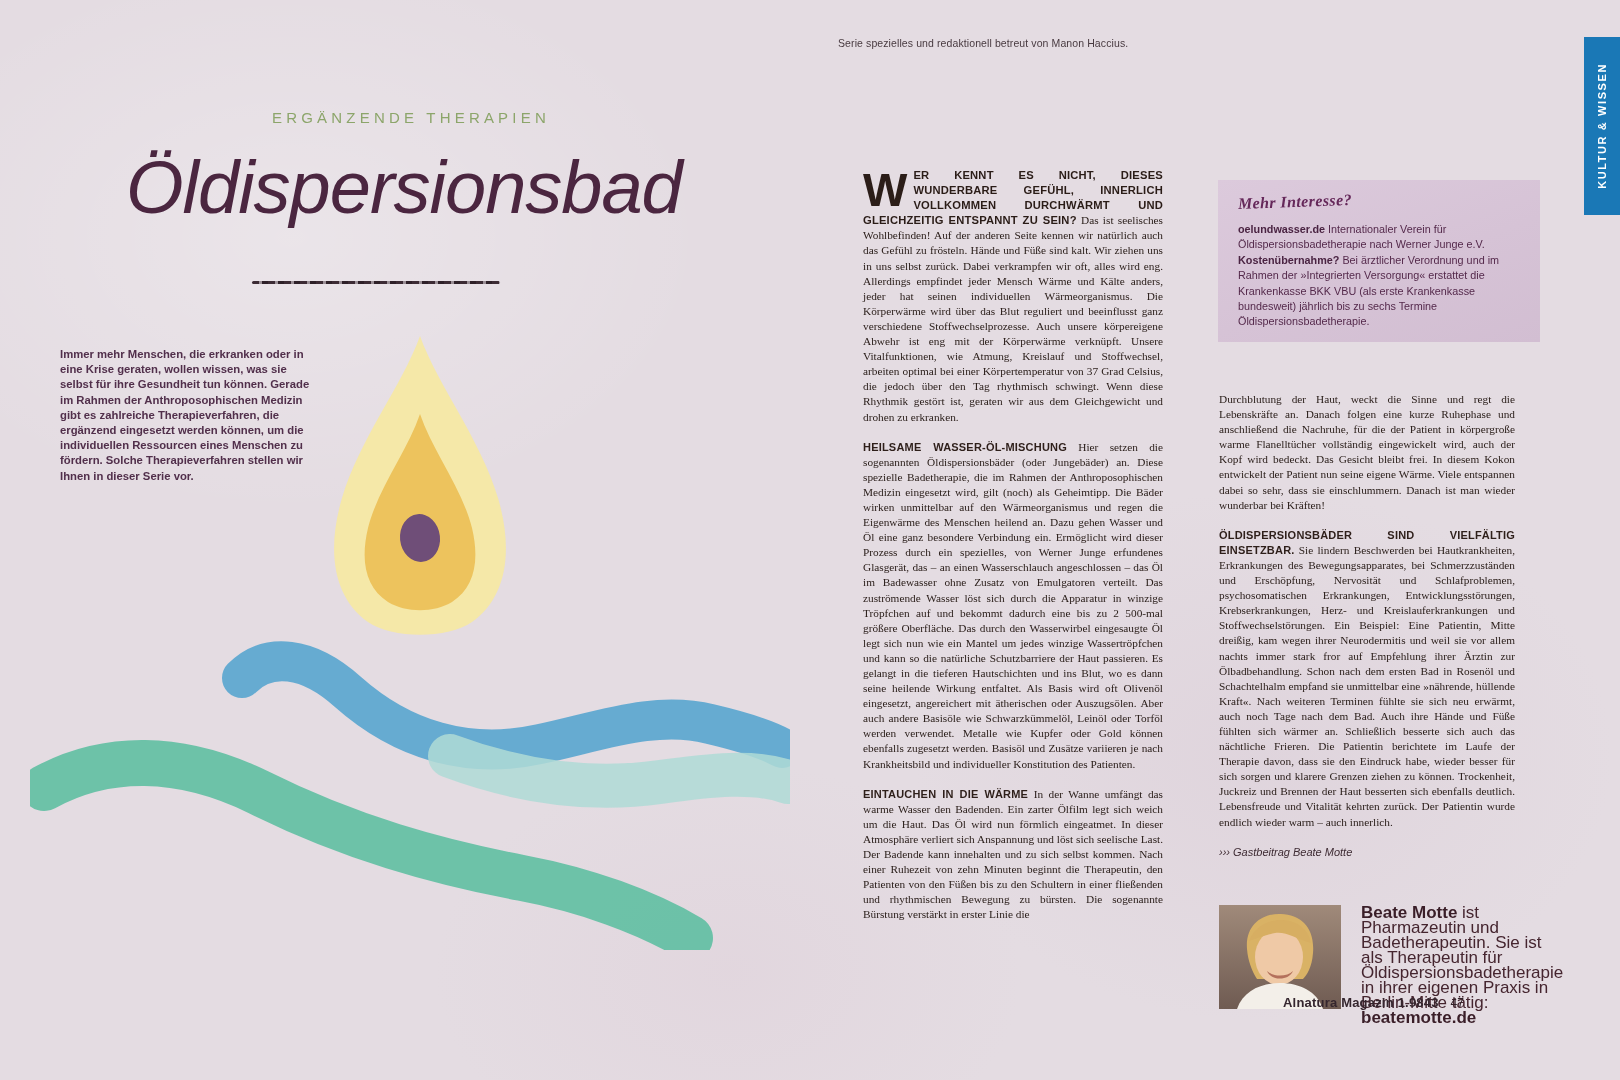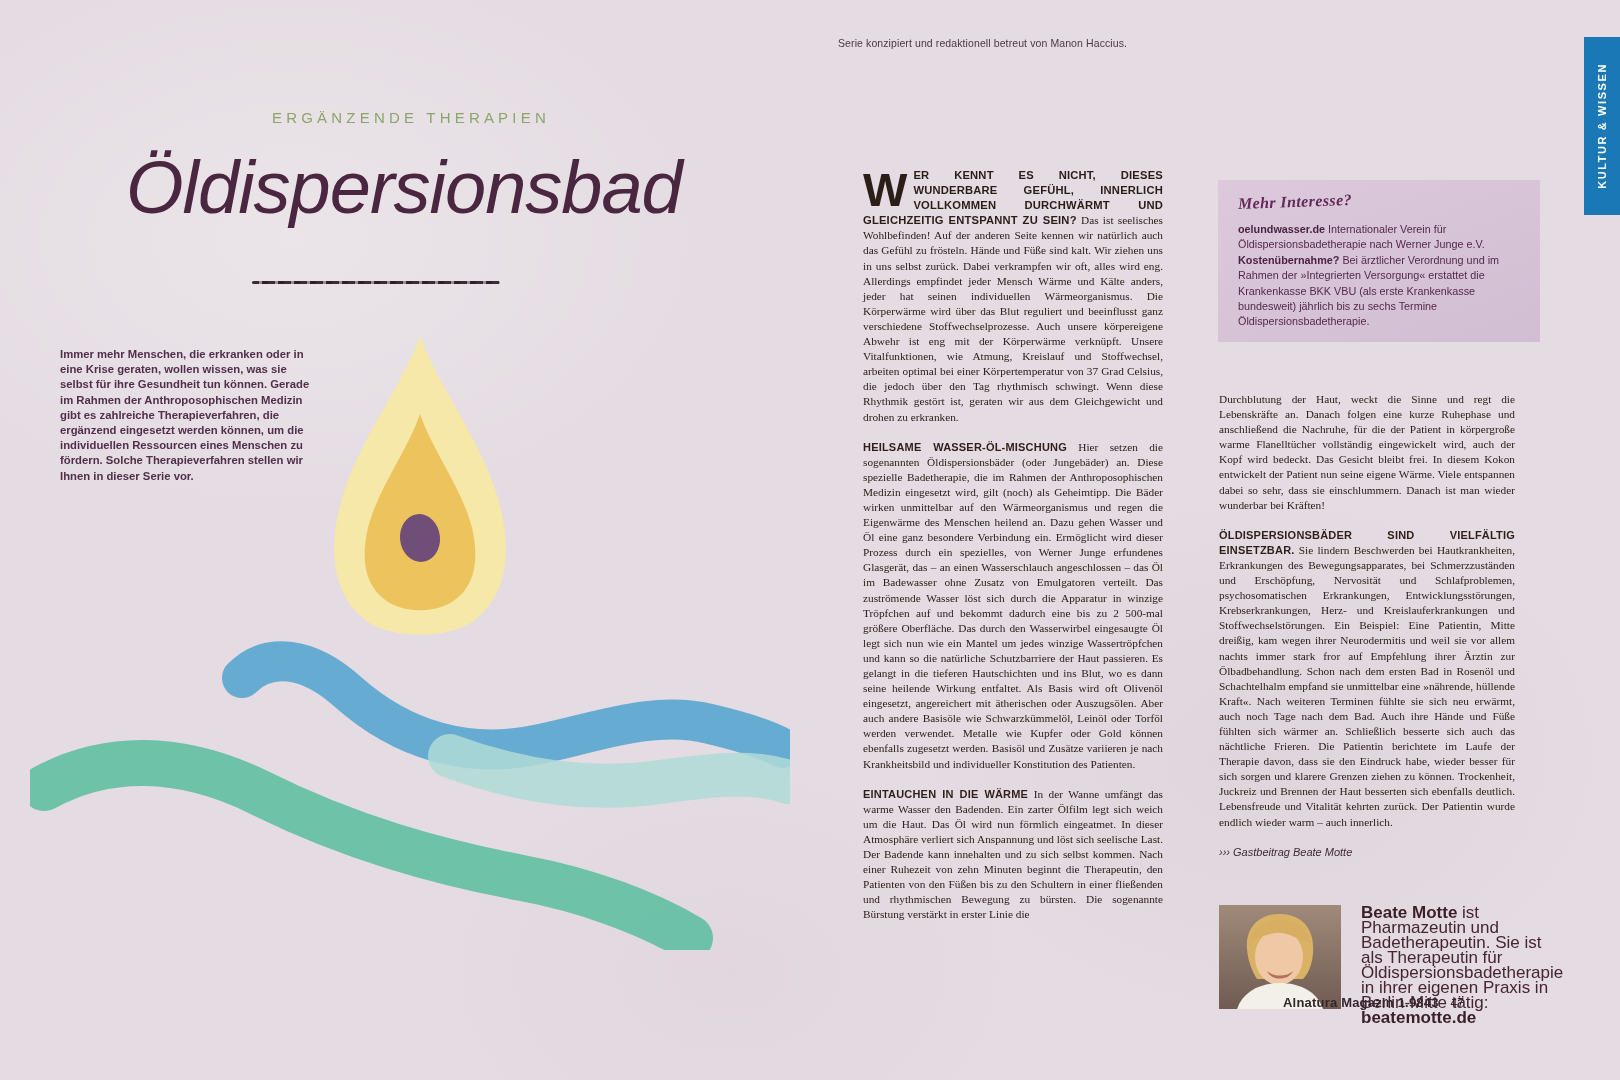--- a/index.html
+++ b/index.html
@@ -59,21 +59,21 @@
   
   .footer{left:1283px;top:995px;display:flex;align-items:baseline;color:#35262e;}
   .footer .mag{font-weight:bold;font-size:13px;letter-spacing:.2px;}
   .footer .pagenum{font-size:12px;margin-left:12px;color:#2f2027;}
 </style>
 </head>
 <body>
 
 <div id="page">
 
-  <div class="abs credit">Serie konzipiert und redaktionell betreut von Manon Haccius.</div>
+  <div class="abs credit">Serie spezielles und redaktionell betreut von Manon Haccius.</div>
 
   <div class="abs tab">
     <span>KULTUR &amp; WISSEN</span>
   </div>
 
   <div class="abs kicker">ERGÄNZENDE THERAPIEN</div>
   <h1 class="abs title">Öldispersionsbad</h1>
   <div class="abs divider"></div>
 
   <div class="abs intro">Immer mehr Menschen, die erkranken oder in eine Krise geraten, wollen wissen, was sie selbst für ihre Gesundheit tun können. Gerade im Rahmen der Anthroposophischen Medizin gibt es zahlreiche Therapieverfahren, die ergänzend eingesetzt werden können, um die individuellen Ressourcen eines Menschen zu fördern. Solche Therapieverfahren stellen wir Ihnen in dieser Serie vor.</div>

